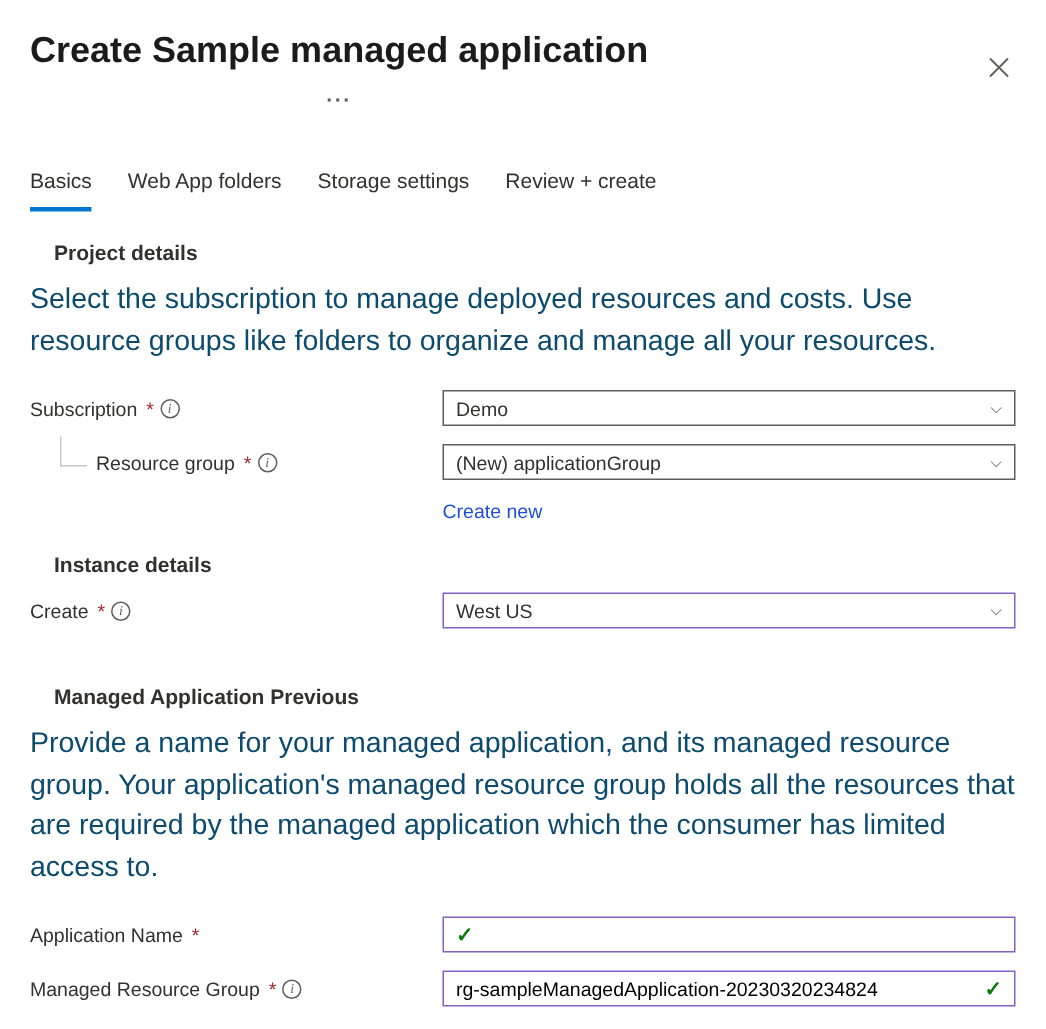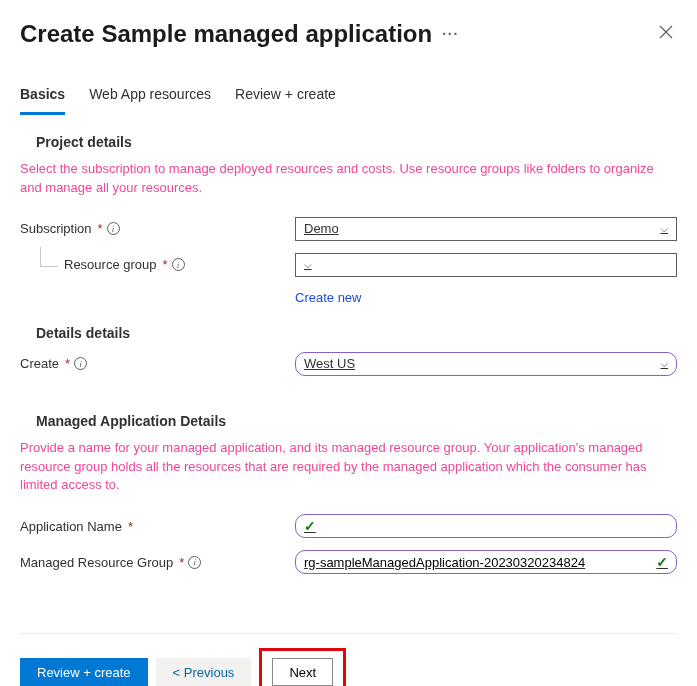--- a/index.html
+++ b/index.html
@@ -1,38 +1,38 @@
 <!DOCTYPE html>
 <html><head>
 <meta charset="utf-8">
 <style>
   * { box-sizing: border-box; margin: 0; padding: 0; }
   body { font-family: "Segoe UI", -apple-system, sans-serif; font-size: 13px; color: #323130; background: #fff; padding: 20px 20px 0 20px; width: 697px; }
   
   .header { display: flex; align-items: center; justify-content: space-between; margin-bottom: 30px; }
-  .title { font-size: 24px; font-weight: 600; color: #1b1b1b; display: flex; align-items: center; gap: 10px; }
+  .title { font-size: 24px; font-weight: 600; color: #1b1b1b; display: flex; align-items: center; gap: 10px; flex-direction: column; }
   .more-icon { color: #605e5c; font-size: 14px; letter-spacing: 1px; cursor: pointer; }
   .close-btn { background: none; border: none; font-size: 16px; color: #605e5c; cursor: pointer; padding: 4px; }
   
   .tabs { display: flex; gap: 24px; border-bottom: 1px solid #ffffff; margin-bottom: 18px; }
   .tab { padding: 8px 0 10px 0; font-size: 14px; color: #323130; cursor: pointer; border-bottom: 2px solid transparent; }
-  .tab.active { border-bottom: 3px solid #0078d4; font-weight: 700; color: #323130; }
+  .tab.active { border-bottom: 3px solid #0078d4; font-weight: 400; color: #323130; }
   
   .section-title { font-size: 14px; font-weight: 600; margin-bottom: 10px; margin-top: 6px; padding-left: 16px; }
-  .section-desc { font-size: 13px; color: #ec4899; line-height: 1.45; margin-bottom: 18px; }
+  .section-desc { font-size: 19px; color: #0c4a6e; line-height: 1.45; margin-bottom: 18px; }
   
   .form-row { display: flex; align-items: center; margin-bottom: 10px; min-height: 26px; }
   .form-label { width: 275px; display: flex; align-items: center; gap: 4px; font-size: 13px; }
   .form-label.indented { padding-left: 44px; position: relative; text-align: center; }
   .indent-line { position: absolute; left: 20px; top: -10px; width: 18px; height: 20px; border-left: 1px solid #c8c8c8; border-bottom: 1px solid #c8c8c8; }
   .required { color: #a4262c; margin-left: 2px; }
   .info-icon { display: inline-flex; width: 13px; height: 13px; border: 1px solid #605e5c; border-radius: 50%; align-items: center; justify-content: center; font-size: 9px; color: #605e5c; cursor: pointer; font-style: italic; font-family: serif; }
   
-  .form-control { flex: 1; height: 24px; border: 1px solid #605e5c; padding: 0 8px; font-size: 13px; display: flex; align-items: center; justify-content: space-between; background: #fff; cursor: pointer; position: relative; text-decoration: underline; }
-  .form-control.purple { border-color: #8661c5; border-radius: 10px; }
+  .form-control { flex: 1; height: 24px; border: 1px solid #605e5c; padding: 0 8px; font-size: 13px; display: flex; align-items: center; justify-content: space-between; background: #fff; cursor: pointer; position: relative; }
+  .form-control.purple { border-color: #8661c5; }
   .form-control input { border: none; outline: none; width: 100%; font-size: 13px; font-family: inherit; background: transparent; }
   .chevron { font-size: 10px; color: #605e5c; }
   .check-icon { color: #107c10; font-size: 14px; font-weight: bold; }
   
   .link { color: #1d4ed8; font-size: 13px; cursor: pointer; margin-left: 275px; margin-top: 2px; margin-bottom: 14px; display: inline-block; }
   
   .section-spacer { height: 20px; }
   
   .footer { display: flex; gap: 8px; padding: 14px 0; border-top: 1px solid #edebe9; margin-top: 58px; align-items: center; }
   .btn { height: 28px; padding: 0 16px; font-size: 13px; border: 1px solid #8a8886; background: #fff; cursor: pointer; font-family: inherit; }
@@ -52,21 +52,22 @@
   </div>
   <button class="close-btn">
     <svg width="14" height="14" viewBox="0 0 14 14">
         <path d="M1 1 L13 13 M13 1 L1 13" stroke="#605e5c" stroke-width="1.2" fill="none"></path>
       </svg>
   </button>
 </div>
 
 <div class="tabs">
   <div class="tab active">Basics</div>
-  <div class="tab">Web App resources</div>
+  <div class="tab">Web App folders</div>
+  <div class="tab">Storage settings</div>
   <div class="tab">Review + create</div>
 </div>
 
 <div class="section-title">Project details</div>
 <div class="section-desc">Select the subscription to manage deployed resources and costs. Use resource groups like folders to organize and manage all your resources.</div>
 
 <div class="form-row">
   <div class="form-label">
     <span>Subscription</span>
     <span class="required">*</span>
@@ -79,42 +80,43 @@
 </div>
 
 <div class="form-row">
   <div class="form-label indented">
     <span class="indent-line"></span>
     <span>Resource group</span>
     <span class="required">*</span>
     <span class="info-icon">i</span>
   </div>
   <div class="form-control">
+    <span>(New) applicationGroup</span>
     <span class="chevron">⌵</span>
   </div>
 </div>
 <a class="link">Create new</a>
 
-<div class="section-title">Details details</div>
+<div class="section-title">Instance details</div>
 
 <div class="form-row">
   <div class="form-label">
     <span>Create</span>
     <span class="required">*</span>
     <span class="info-icon">i</span>
   </div>
   <div class="form-control purple">
     <span>West US</span>
     <span class="chevron">⌵</span>
   </div>
 </div>
 
 <div class="section-spacer"></div>
 
-<div class="section-title">Managed Application Details</div>
+<div class="section-title">Managed Application Previous</div>
 <div class="section-desc">Provide a name for your managed application, and its managed resource group. Your application's managed resource group holds all the resources that are required by the managed application which the consumer has limited access to.</div>
 
 <div class="form-row">
   <div class="form-label">
     <span>Application Name</span>
     <span class="required">*</span>
   </div>
   <div class="form-control purple">
     <span class="check-icon">✓</span>
   </div>

